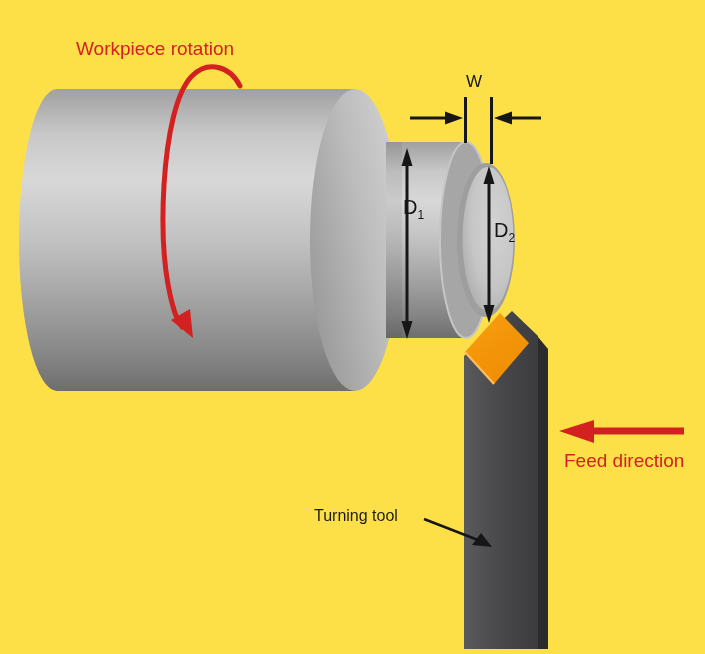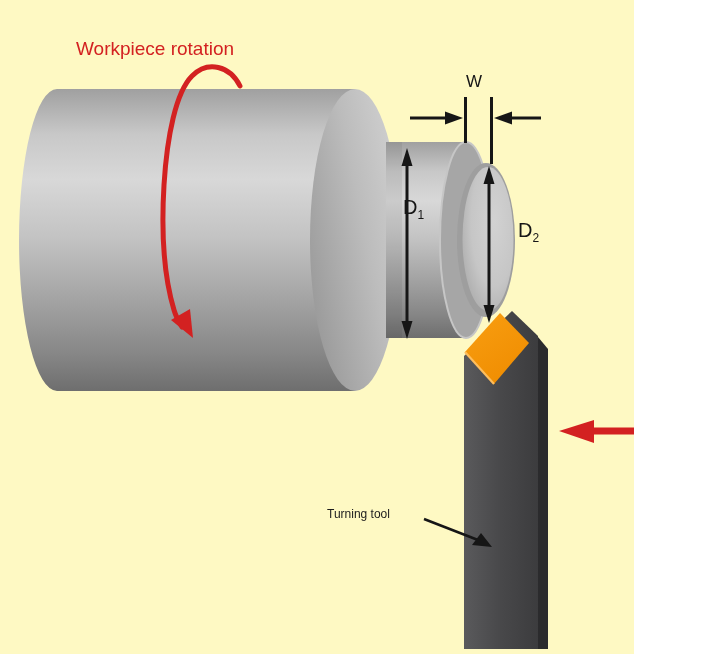--- a/index.html
+++ b/index.html
@@ -1,35 +1,35 @@
 <!DOCTYPE html>
 <html><head>
 <meta charset="utf-8">
 <style>
   html,body{margin:0;padding:0;background:#ffffff;}
   #canvas{
     position:relative;
-    width:634px;height:654px;
-    background:#fef9c3;
+    width:705px;height:654px;
+    background:#fde047;
     overflow:hidden;
     font-family:"Liberation Sans", sans-serif;
     text-decoration:underline;
   }
   #diagram-svg{position:absolute;left:0;top:0;}
   .lbl{position:absolute;white-space:nowrap;line-height:1;}
   .lbl-red{color:#d32121;font-size:19px;font-weight:400;}
   .lbl-black{color:#1c1c1c;}
   .dim-label{color:#161616;font-size:20px;}
   .dim-label sub{font-size:12px;line-height:0;}
   #workpiece-rotation-label{left:76px;top:39px;}
   #feed-direction-label{left:564px;top:451px;}
-  #turning-tool-label{left:327px;top:508px;font-size:12px;}
+  #turning-tool-label{left:314px;top:508px;font-size:16px;}
   #w-label{left:466px;top:73px;font-size:17px;color:#161616;}
   #d1-label{left:403px;top:197px;}
-  #d2-label{left:494px;top:220px;margin-left:24px;}
+  #d2-label{left:494px;top:220px;}
 </style>
 </head>
 <body>
 
 <div id="canvas">
 
   <svg id="diagram-svg" width="705" height="654" viewBox="0 0 705 654">
     <defs>
       <linearGradient id="bodyGrad" x1="0" y1="0" x2="0" y2="1">
         <stop offset="0" stop-color="#a0a0a0"></stop>
@@ -124,14 +124,15 @@
   <div class="lbl dim-label" id="d1-label">
     <span>D</span><sub>1</sub>
   </div>
 
   <div class="lbl dim-label" id="d2-label">
     <span>D</span><sub>2</sub>
   </div>
 
   <div class="lbl lbl-black" id="turning-tool-label">Turning tool</div>
 
+  <div class="lbl lbl-red" id="feed-direction-label">Feed direction</div>
 
 </div>
 
 </body></html>

